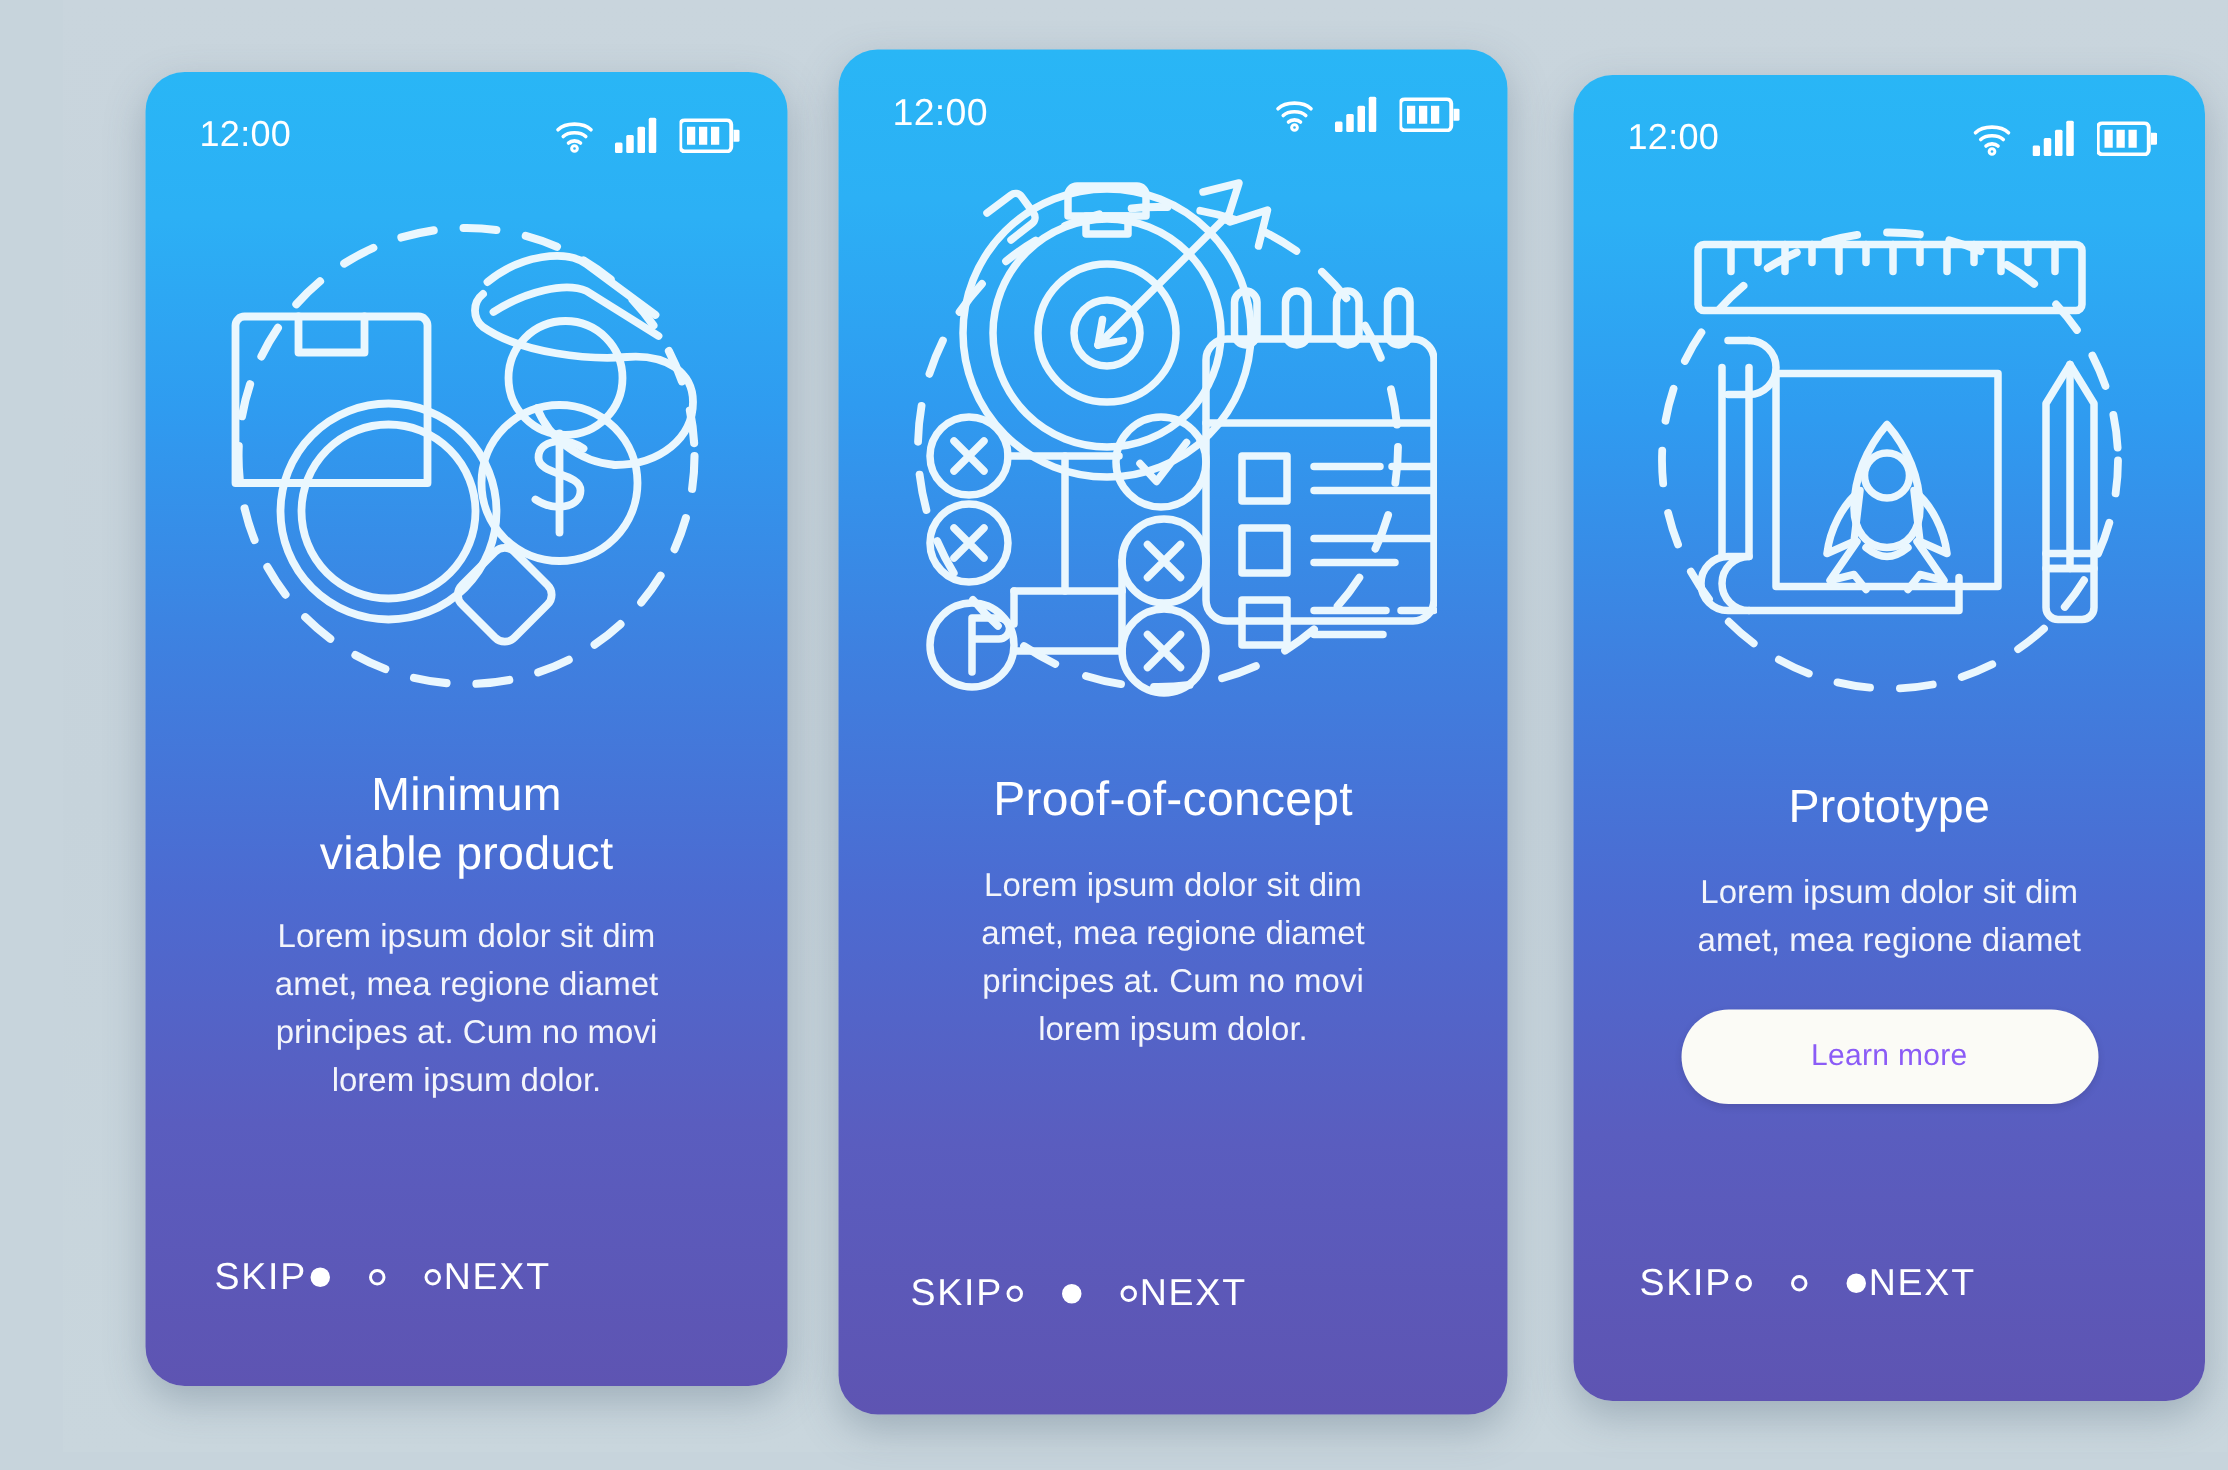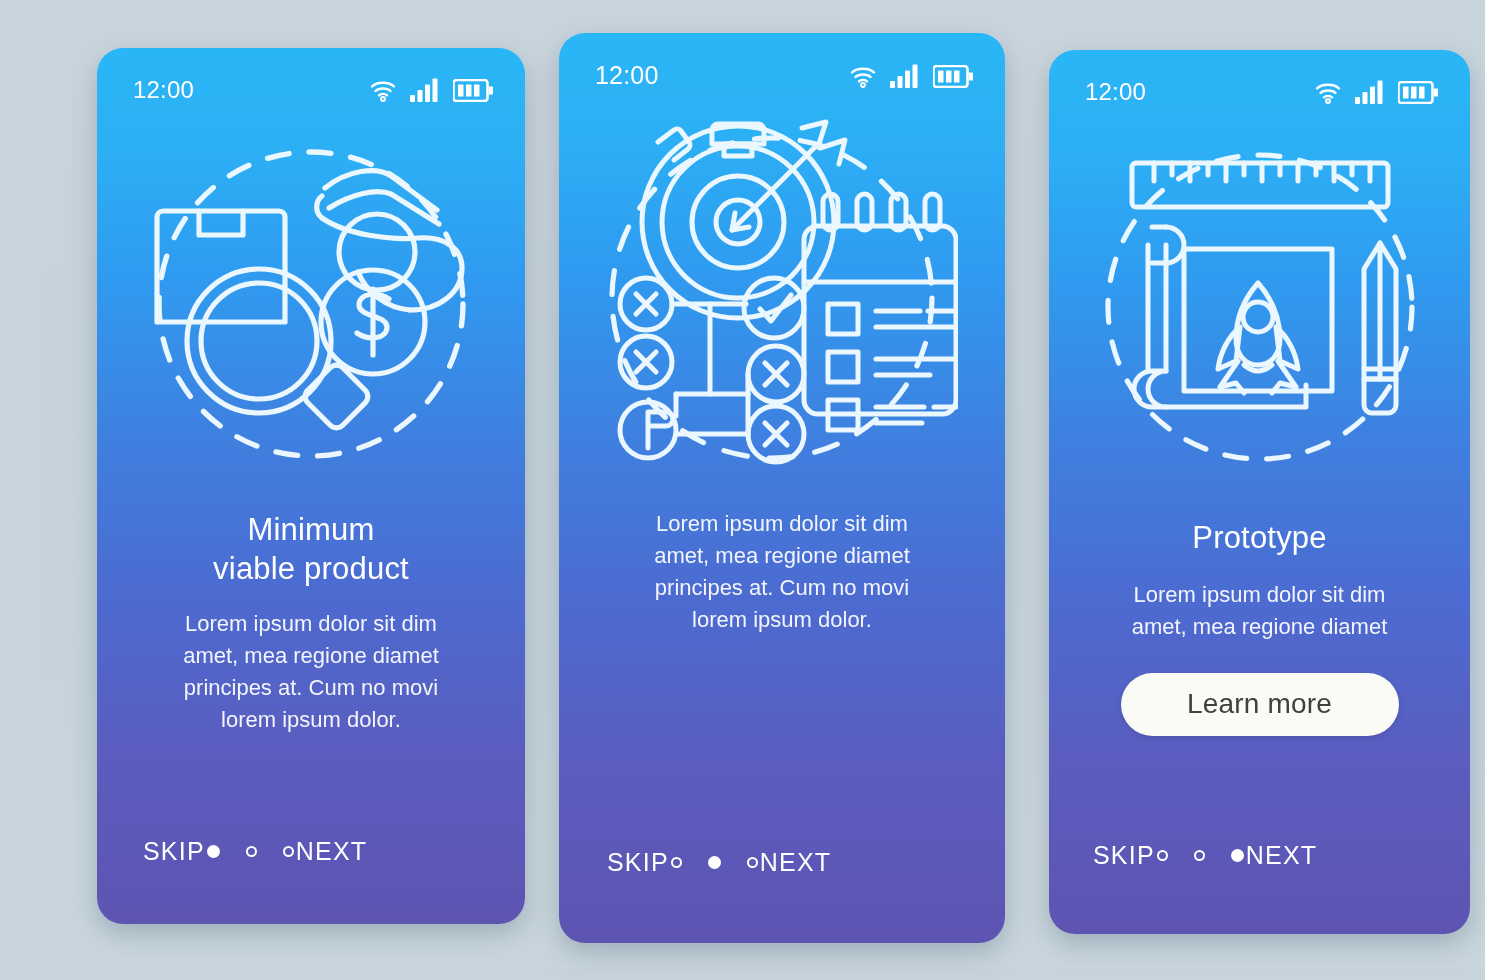--- a/index.html
+++ b/index.html
@@ -110,23 +110,23 @@
   .p2 .body-text { margin-top: 22px; }
   .p3 .body-text { margin-top: 22px; }
 
   .learn-btn {
     margin-top: 30px;
     width: 278px;
     height: 63px;
     border: none;
     border-radius: 33px;
     background: #fbfbf6;
-    color: #404040;
+    color: #8b5cf6;
     font-family: "Liberation Sans", sans-serif;
-    font-size: 28px;
+    font-size: 20px;
     letter-spacing: 0.2px;
     cursor: pointer;
     box-shadow: 0 2px 5px rgba(40, 40, 80, 0.18);
   }
 
   
   .bottom-nav {
     flex: 0 0 auto;
     display: flex;
     align-items: center;
@@ -333,20 +333,21 @@
           <path d="M272 189 h44 M324 189 h28 M272 205 h80"></path>
           <rect x="224" y="230" width="30" height="30"></rect>
           <path d="M272 237 h80 M272 253 h54"></path>
           <rect x="224" y="278" width="30" height="30"></rect>
           <path d="M272 285 h48 M330 285 h22 M272 301 h46"></path>
         </g>
       </svg>
     </div>
 
     <div class="content">
+      <h2 class="title">Proof-of-concept</h2>
       <p class="body-text">Lorem ipsum dolor sit dim
 amet, mea regione diamet
 principes at. Cum no movi
 lorem ipsum dolor.</p>
     </div>
 
     <div class="bottom-nav">
       <button class="nav-link">SKIP</button>
       <div class="dots">
         <span class="dot"></span>

